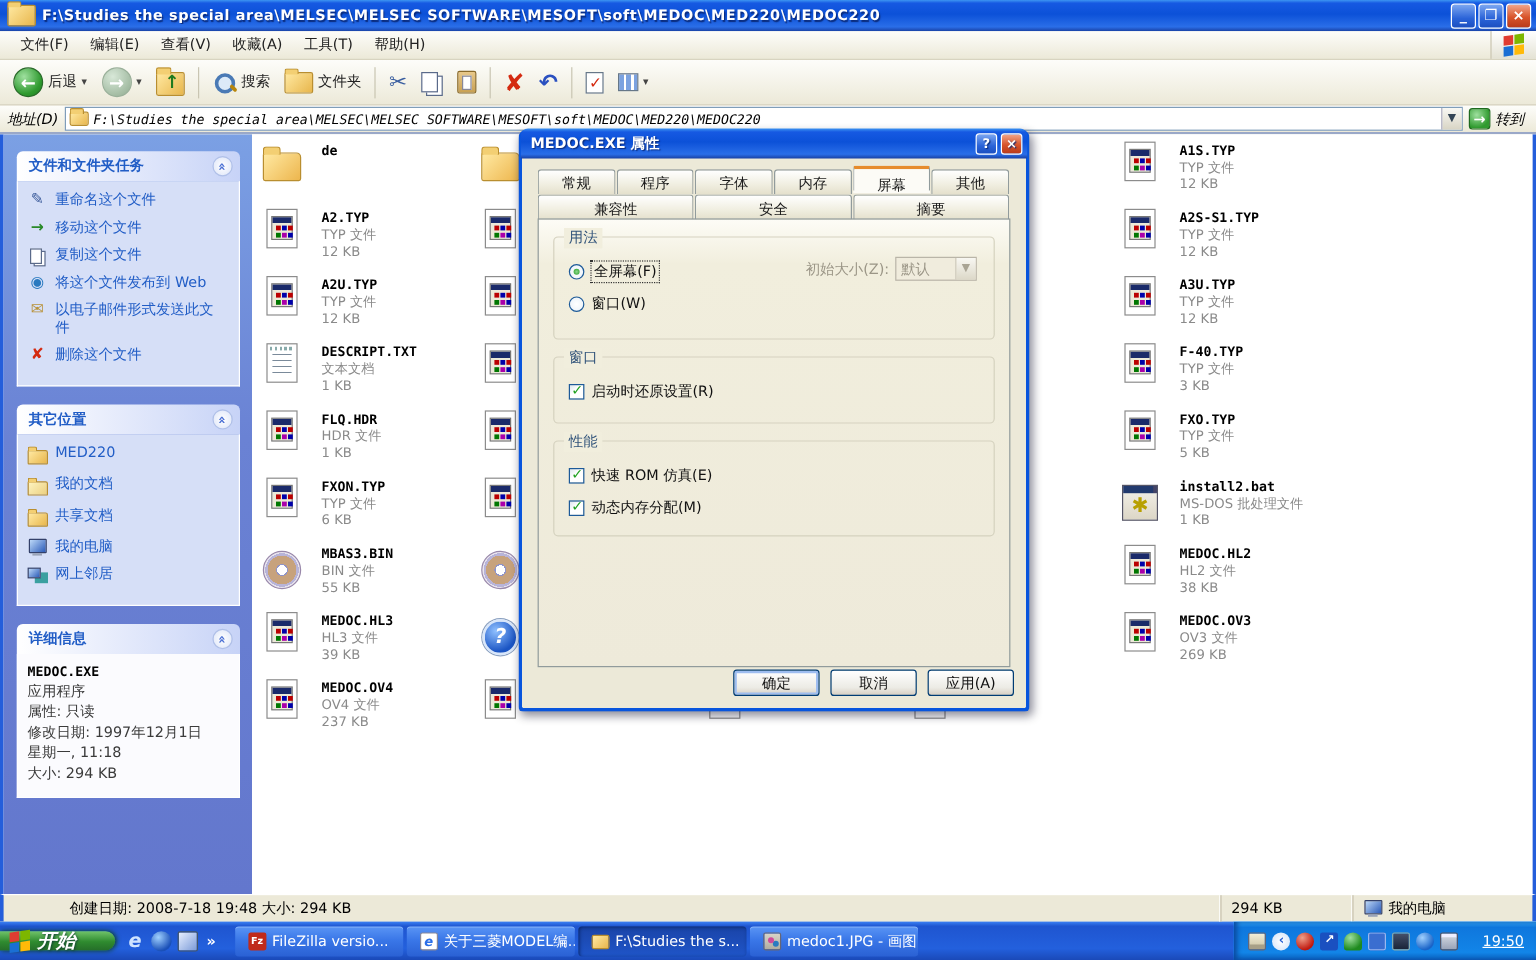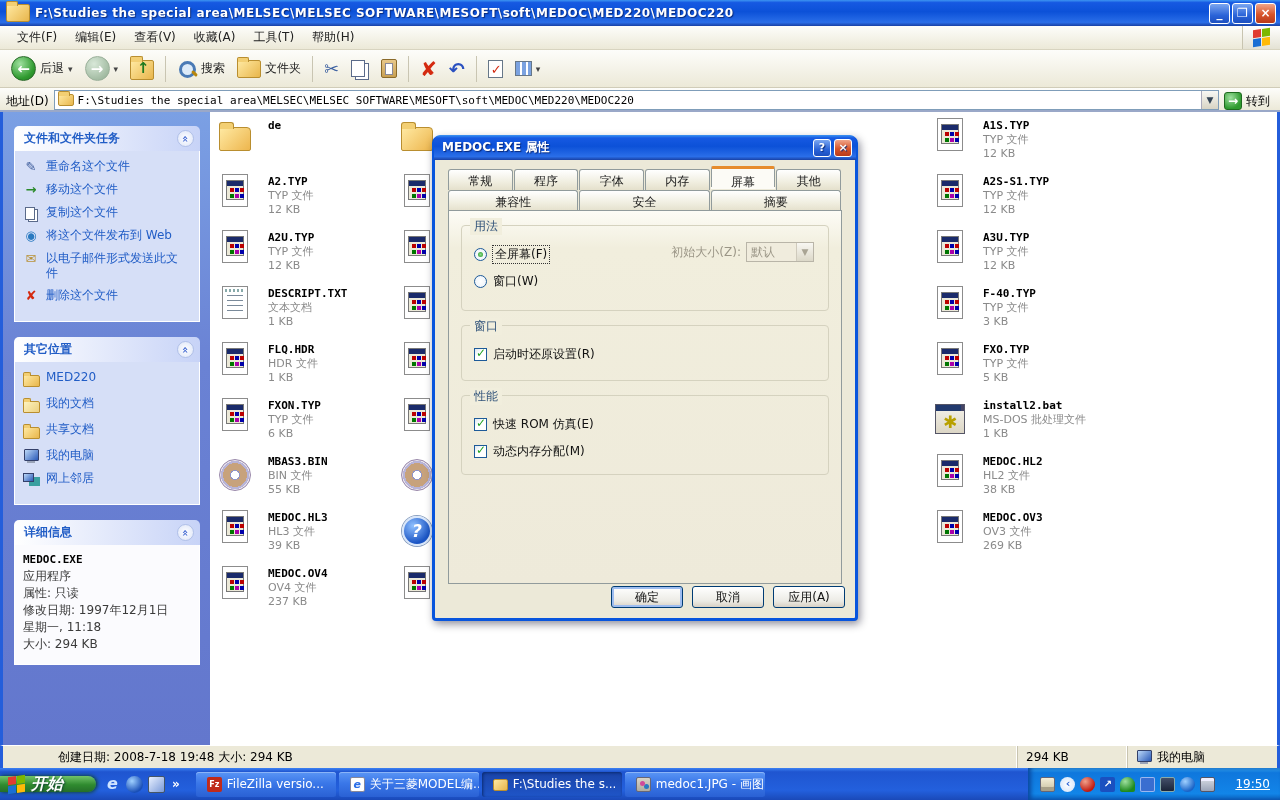--- a/index.html
+++ b/index.html
@@ -41,21 +41,21 @@
   .g-del { color:#d42a10; font-size:20px; font-weight:bold; }
   .g-undo { color:#2a50c0; font-size:19px; font-weight:bold; }
   .copypg { position:relative; width:14px; height:17px; background:#fff; border:1px solid #5a6a8a; box-shadow:4px 3px 0 -1px #fff, 4px 3px 0 0 #5a6a8a; margin-right:4px; }
   .pastecb { position:relative; width:16px; height:19px; background:linear-gradient(#e8c88a,#c8a052); border:1px solid #8a6a2a; border-radius:2px; }
   .pastecb::before { content:""; position:absolute; left:3px; top:3px; right:3px; bottom:2px; background:#fff; border:1px solid #889; }
   .checkpg { position:relative; width:15px; height:18px; background:#fff; border:1px solid #678; }
   .checkpg::after { content:"✓"; position:absolute; left:2px; top:1px; color:#d42a10; font-weight:bold; font-size:13px; }
   .viewsgrid { width:17px; height:15px; border:1px solid #678; background:repeating-linear-gradient(90deg,#7ba2e0 0 4px,#fff 4px 6px), #fff; }
 
   
-  #addrbar { height:24px; background:linear-gradient(#fdfdfa,#ece9d8); border-bottom:2px solid #9aa8c8; display:flex; align-items:flex-end; padding:0 4px 0 6px; gap:5px; }
+  #addrbar { height:24px; background:linear-gradient(#fdfdfa,#ece9d8); border-bottom:2px solid #9aa8c8; display:flex; align-items:center; padding:0 4px 0 6px; gap:5px;font-style:italic; }
   #addrinput { flex:1; height:20px; background:#fff; border:1px solid #7f9db9; display:flex; align-items:center; padding-left:3px; gap:4px; }
   #addrinput .path { flex:1; white-space:nowrap; overflow:hidden; font-family:"DejaVu Sans Mono",monospace; font-size:11px; }
   .addrcaret { width:17px; height:18px; background:linear-gradient(#f8f8f4,#d8d4c4); border-left:1px solid #aab; display:flex; align-items:center; justify-content:center; font-size:9px; color:#345; }
   #gobtn { display:flex; align-items:center; gap:4px; padding-right:6px; }
   .goarrow { width:18px; height:18px; border-radius:3px; background:radial-gradient(circle at 35% 30%,#9fe09f,#2f9a2f 70%); border:1px solid #1f6a1f; color:#fff; font-weight:bold; display:flex; align-items:center; justify-content:center; }
 
   
   #main { height:633px; display:flex; border-left:3px solid #245edb; border-right:3px solid #245edb; background:#fff; }
   #sidebar { width:207px; flex:none; background:linear-gradient(180deg,#7ba0e4,#6a82d4 40%,#6377cd); padding:14px 10px 0 11px; overflow:hidden; }
   .panel { margin-bottom:15px; border-radius:5px 5px 0 0; }
@@ -107,21 +107,21 @@
   .ic-help::before { content:"?"; }
   .ic-bat { width:30px; height:30px; margin-top:6px; background:linear-gradient(#f4f2ea,#dcd6c6); border:1px solid #556; position:relative; text-align:center; }
   .ic-bat::before { content:""; position:absolute; top:0; left:0; right:0; height:6px; background:#223a6e; box-shadow:inset -3px 0 0 #446; }
   .ic-bat::after { content:"✱"; color:#b8a000; font-size:17px; line-height:34px; font-weight:bold; }
   #peek { position:absolute; left:0; top:454px; width:100%; height:56px; }
   #peek .fitem { position:absolute; }
   #peek .fitem:nth-of-type(1) { left:377px; }
   #peek .fitem:nth-of-type(2) { left:548px; }
 
   
-  #dialog { position:absolute; left:432px; top:108px; width:426px; height:485px; z-index:20; background:#ece9d8; border:3px solid #0855dd; border-top:0; border-radius:7px 7px 4px 4px; box-shadow:2px 3px 8px rgba(0,0,30,.45);margin-top:28px; }
+  #dialog { position:absolute; left:432px; top:108px; width:426px; height:485px; z-index:20; background:#ece9d8; border:3px solid #0855dd; border-top:0; border-radius:7px 7px 4px 4px; box-shadow:2px 3px 8px rgba(0,0,30,.45); }
   #dlg-title { height:25px; background:linear-gradient(180deg,#3d95f2 0%,#1659e2 12%,#0c51d8 45%,#2a6ee8 86%,#1941a5 100%); margin:-1px -1px 0 -1px; border-radius:6px 6px 0 0; display:flex; align-items:center; padding:0 4px 0 8px; color:#fff; font-weight:bold; text-shadow:1px 1px 1px #0a2a7a; }
   #dlg-title .ttl { flex:1; }
   .dbtn { width:18px; height:18px; margin-left:3px; border:1px solid #fff; border-radius:3px; color:#fff; font-weight:bold; font-size:11px; display:flex; align-items:center; justify-content:center; background:linear-gradient(#7ba6f0,#2a63d8 60%,#1c4fc0); }
   .dbtn.close { background:linear-gradient(#f0a58a,#d8542a 55%,#b83a1a); }
   #dlg-body { position:relative; height:calc(100% - 25px); padding:9px 13px 0 13px; }
   .tabrow { display:flex; }
   .tab { border:1px solid #919b9c; border-bottom:0; border-radius:3px 3px 0 0; background:linear-gradient(#ffffff,#f0eee0 60%,#e4e0cc); text-align:center; padding-top:3px; color:#1a1a1a; }
   .tabrow.top .tab { width:133px; height:21px; margin-right:1px; }
   .tabrow.bottom { position:relative; z-index:3; }
   .tabrow.bottom .tab { width:66px; height:21px; margin-right:1px; }

